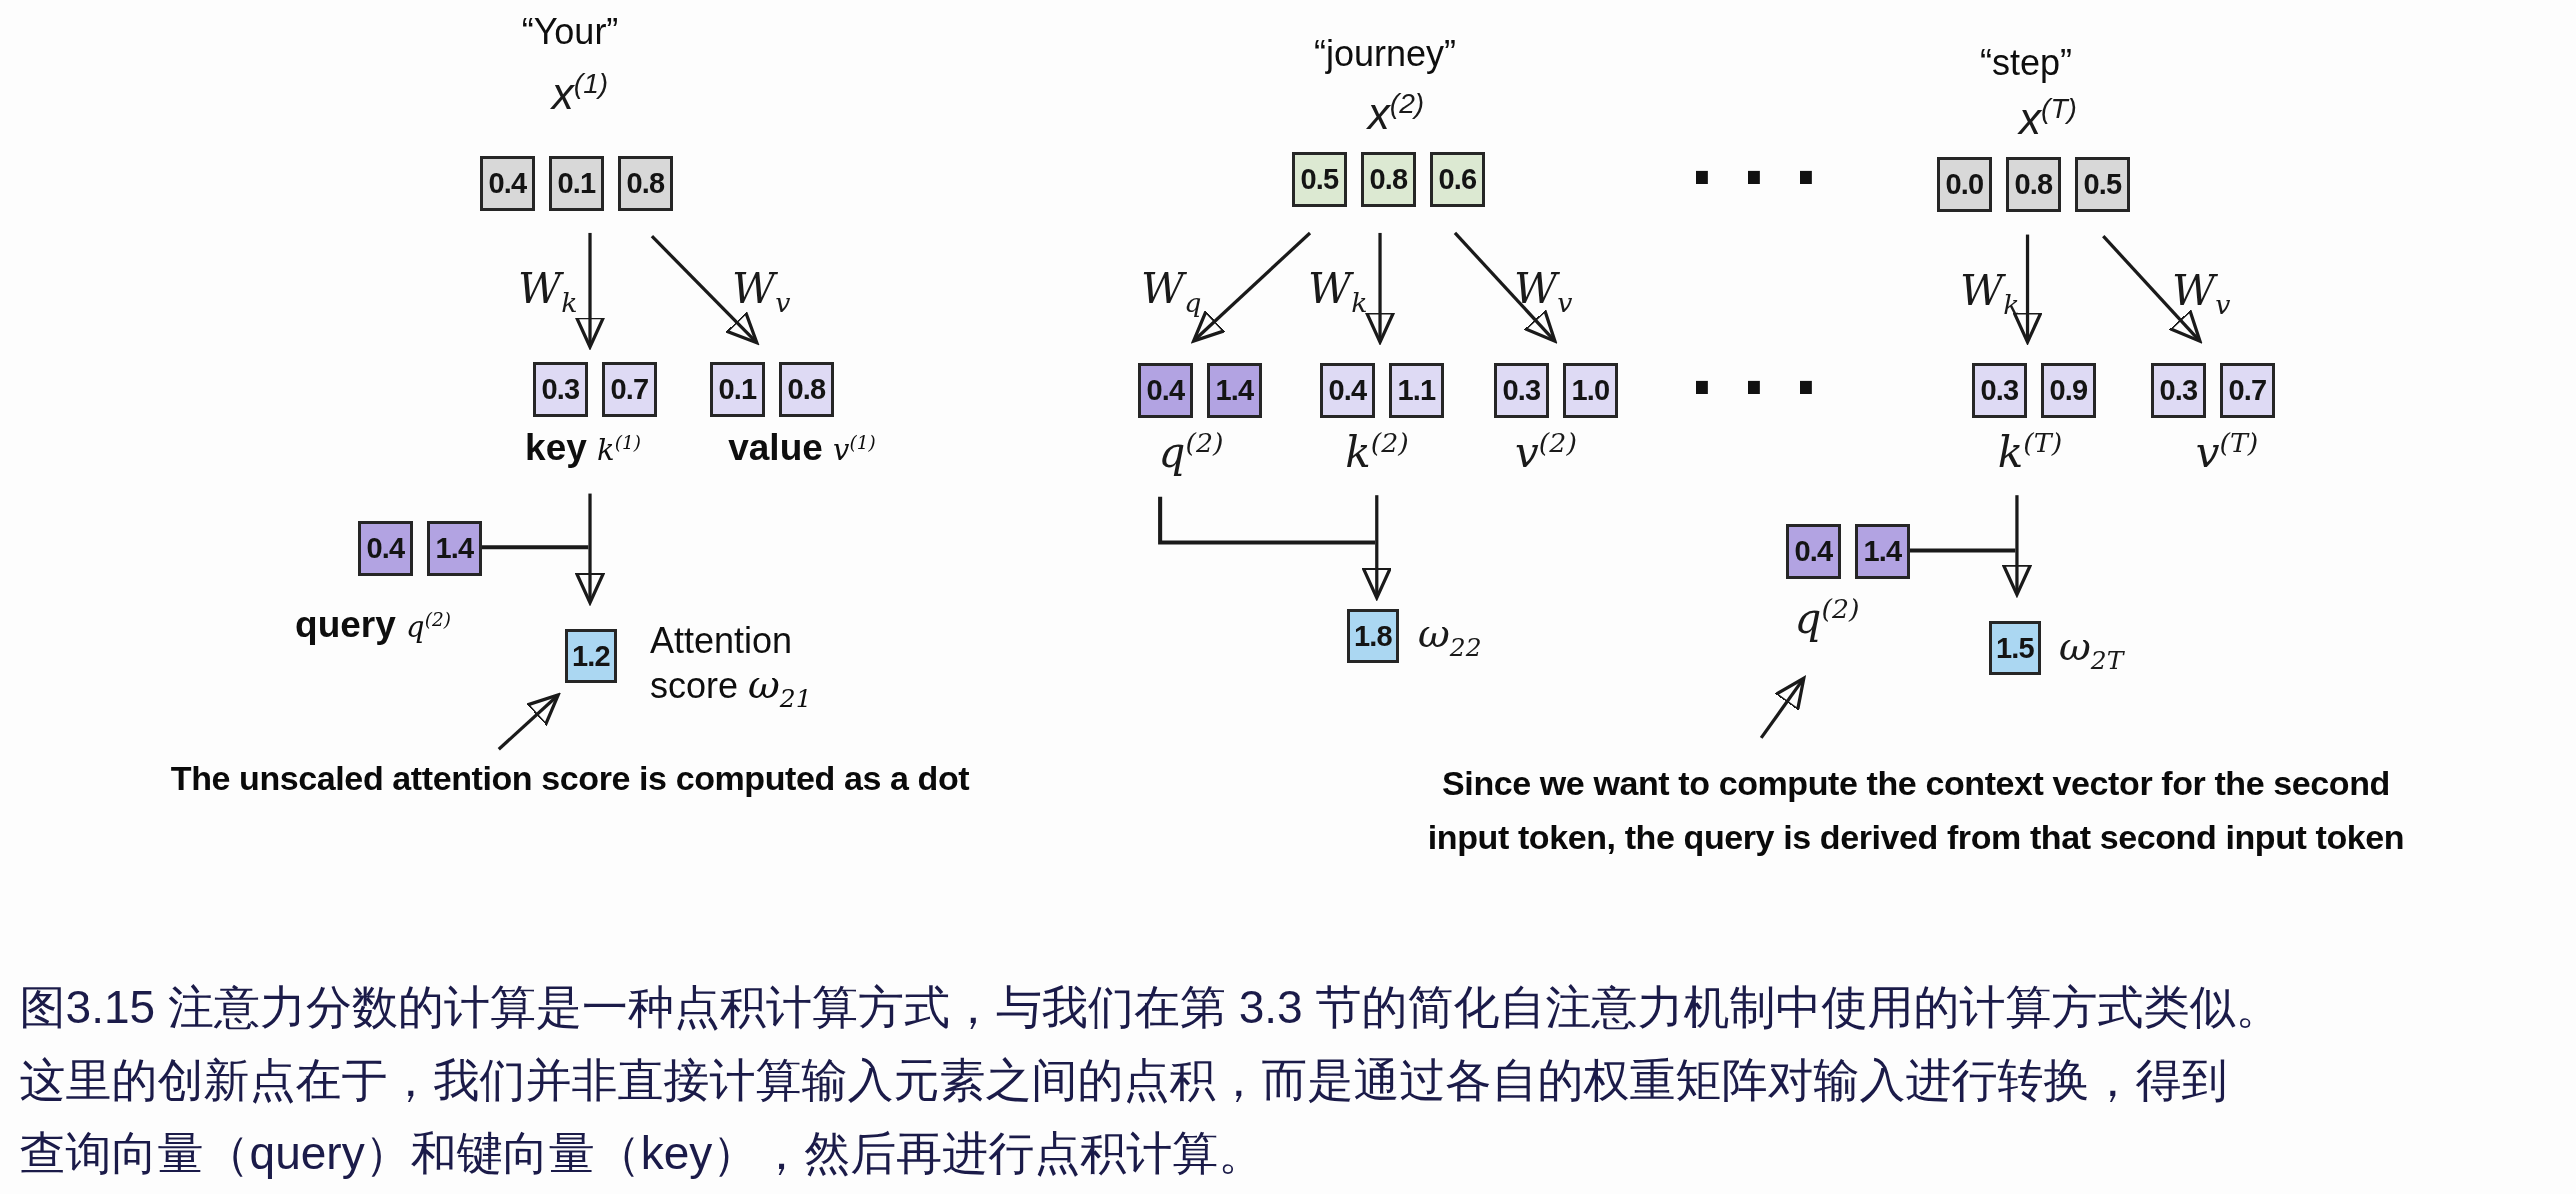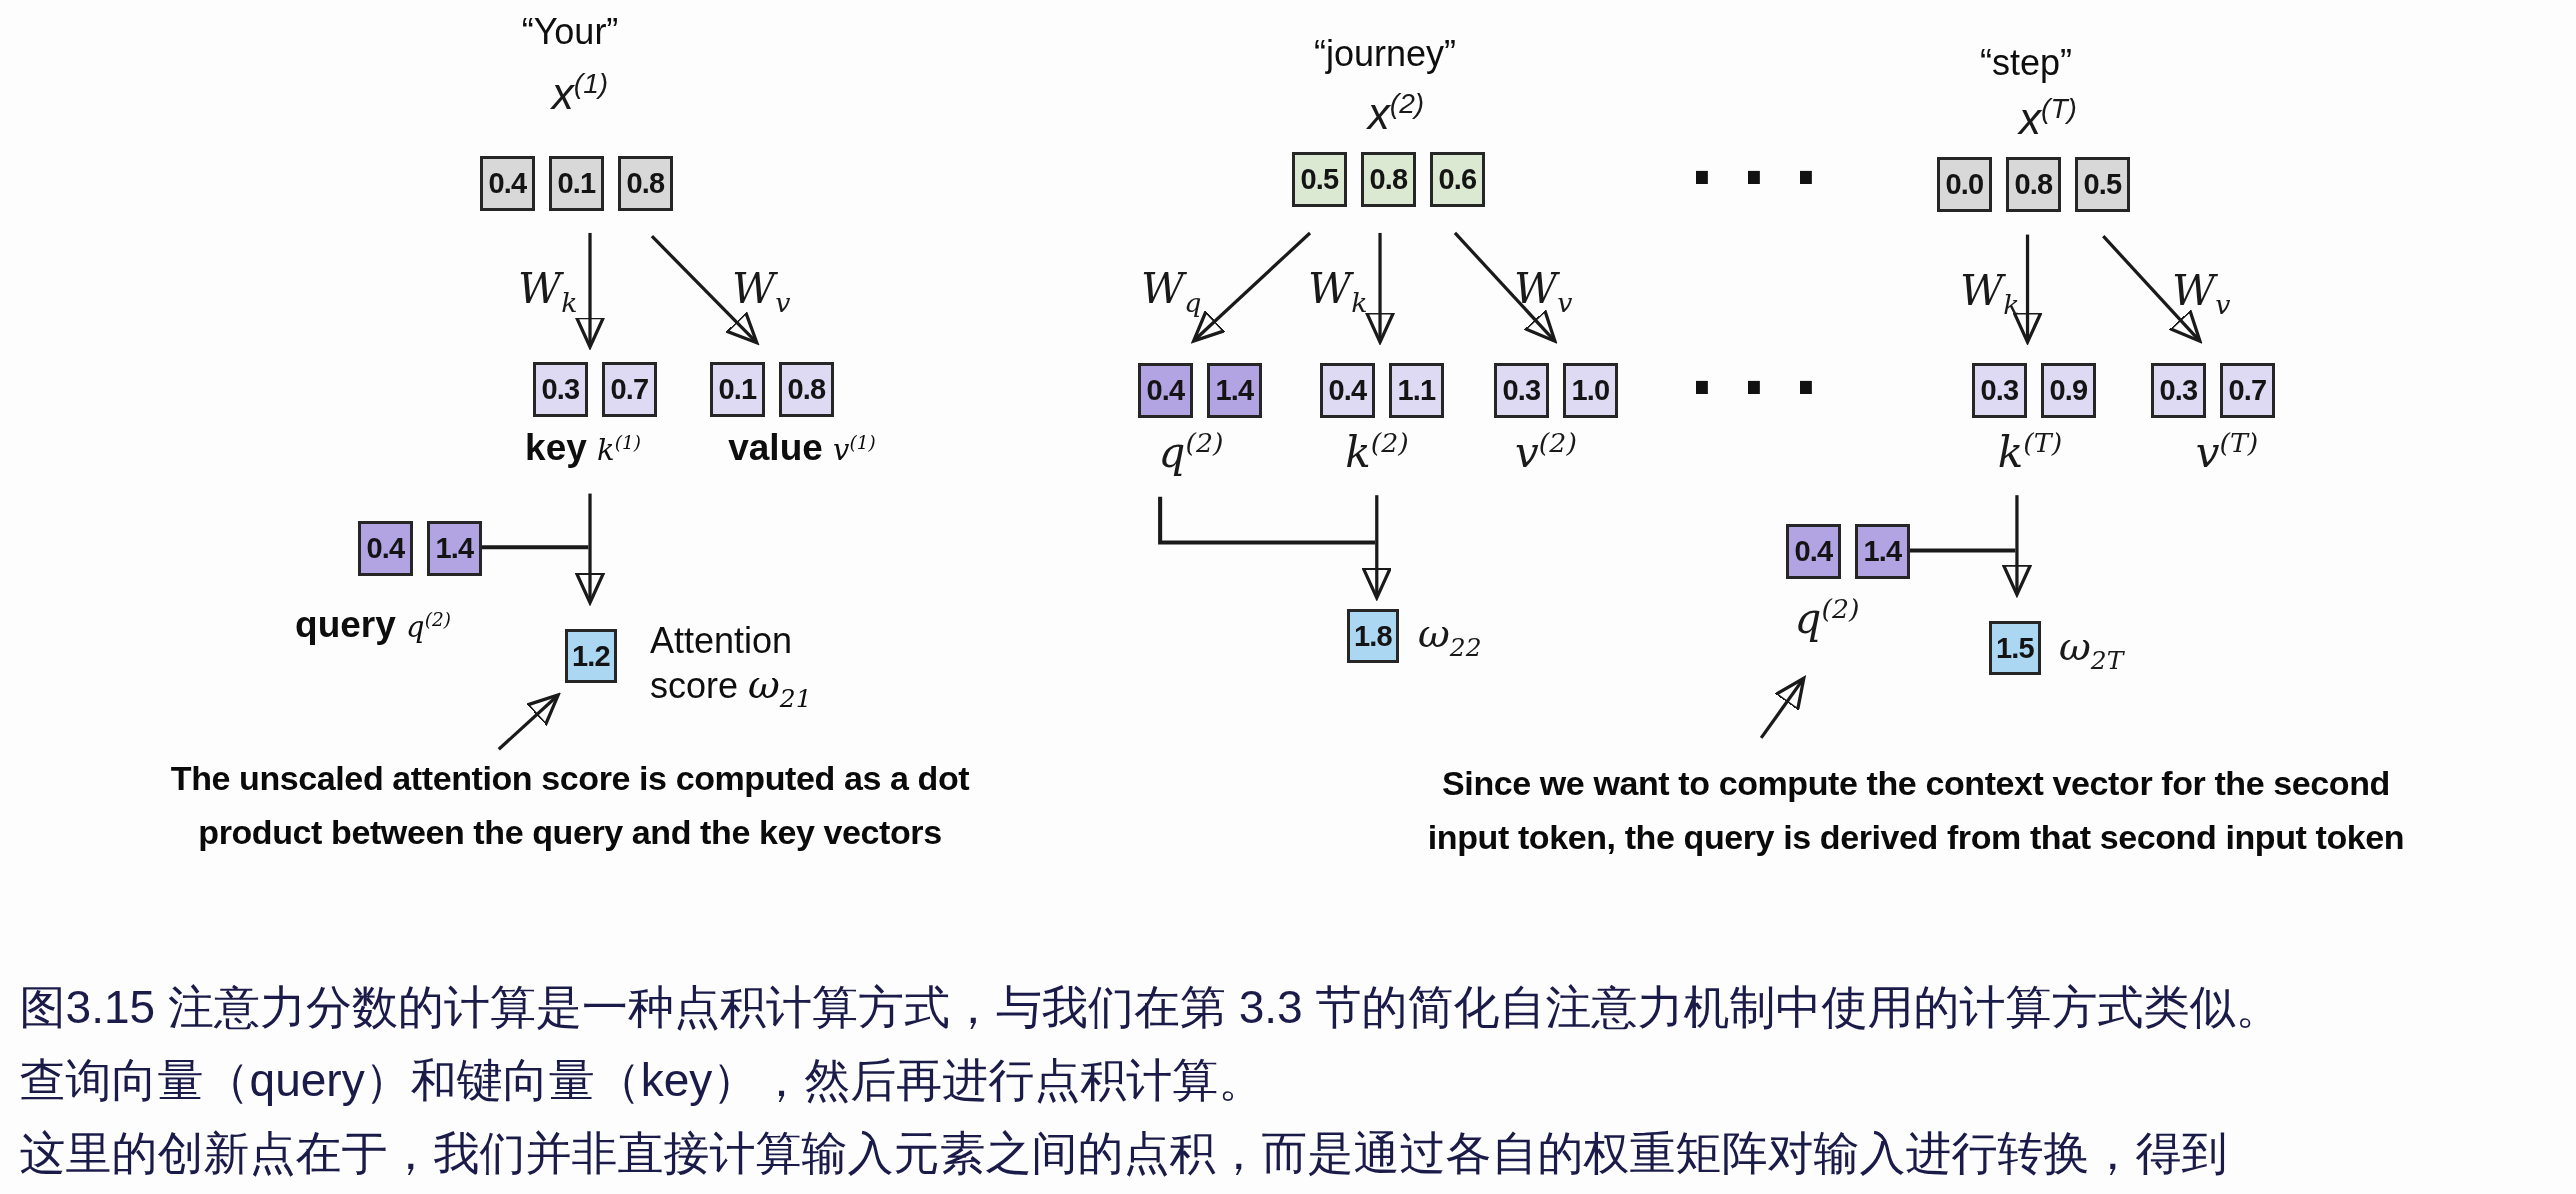--- a/index.html
+++ b/index.html
@@ -97,21 +97,20 @@
   <div class="abs cx vlabel" style="left:373px;top:604px"><b>query</b> <span class="mi"><span>q</span><sup>(2)</sup></span></div>
 
   <div class="abs box sc blue" style="left:565px;top:629px">1.2</div>
   <div class="abs scorecap" style="left:650px;top:619px">
     <div>Attention</div>
     <div><span>score</span> <span class="omega"><span>ω</span><sub>21</sub></span></div>
   </div>
 
   <div class="abs cx annot" style="left:570px;top:751px">
     <div>The unscaled attention score is computed as a dot</div>
-    <div>product between the query and the key vectors</div>
   </div>
 
   <div class="abs cx token" style="left:1385px;top:33px">“journey”</div>
   <div class="abs cx xlab" style="left:1396px;top:88px"><span>x</span><sup>(2)</sup></div>
 
   <div class="abs vec" style="left:1292px;top:152px">
     <div class="box green">0.5</div>
     <div class="box green">0.8</div>
     <div class="box green">0.6</div>
   </div>
@@ -176,18 +175,18 @@
   <div class="abs box sc blue" style="left:1989px;top:621px">1.5</div>
   <div class="abs omega" style="left:2059px;top:624px"><span>ω</span><sub>2T</sub></div>
 
   <div class="abs cx annot" style="left:1916px;top:756px">
     <div>Since we want to compute the context vector for the second</div>
     <div>input token, the query is derived from that second input token</div>
   </div>
 
   <div class="abs caption" style="left:19.6px;top:971px">
     <div>图3.15 注意力分数的计算是一种点积计算方式，与我们在第 3.3 节的简化自注意力机制中使用的计算方式类似。</div>
+    <div>这里的创新点在于，我们并非直接计算输入元素之间的点积，而是通过各自的权重矩阵对输入进行转换，得到</div>
     <div>查询向量（query）和键向量（key），然后再进行点积计算。</div>
-    <div>这里的创新点在于，我们并非直接计算输入元素之间的点积，而是通过各自的权重矩阵对输入进行转换，得到</div>
   </div>
 
 </div>
 
 
 </body></html>

